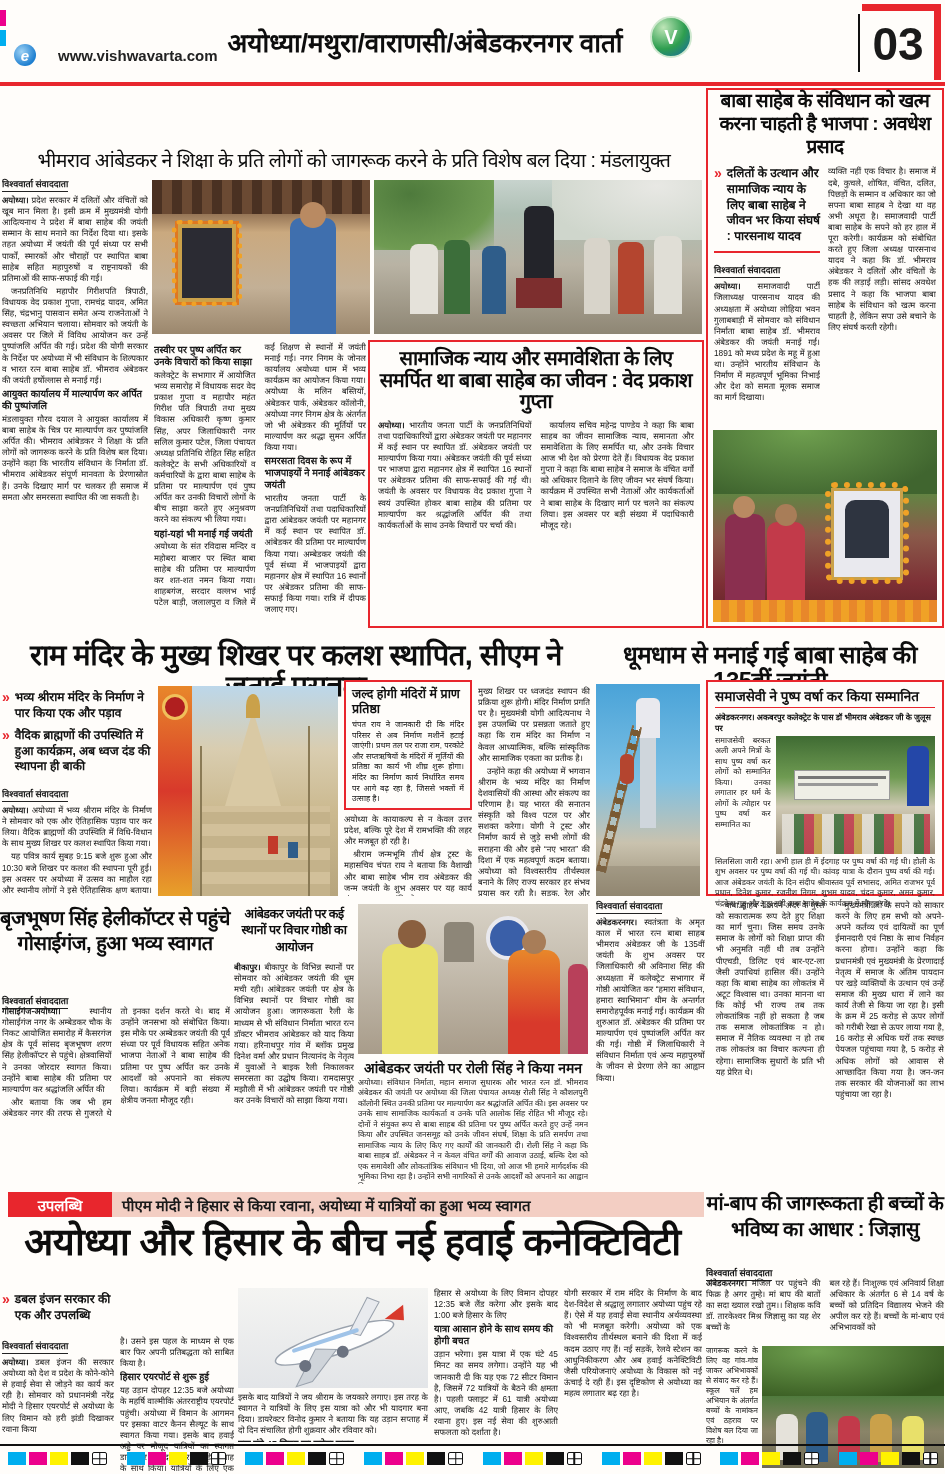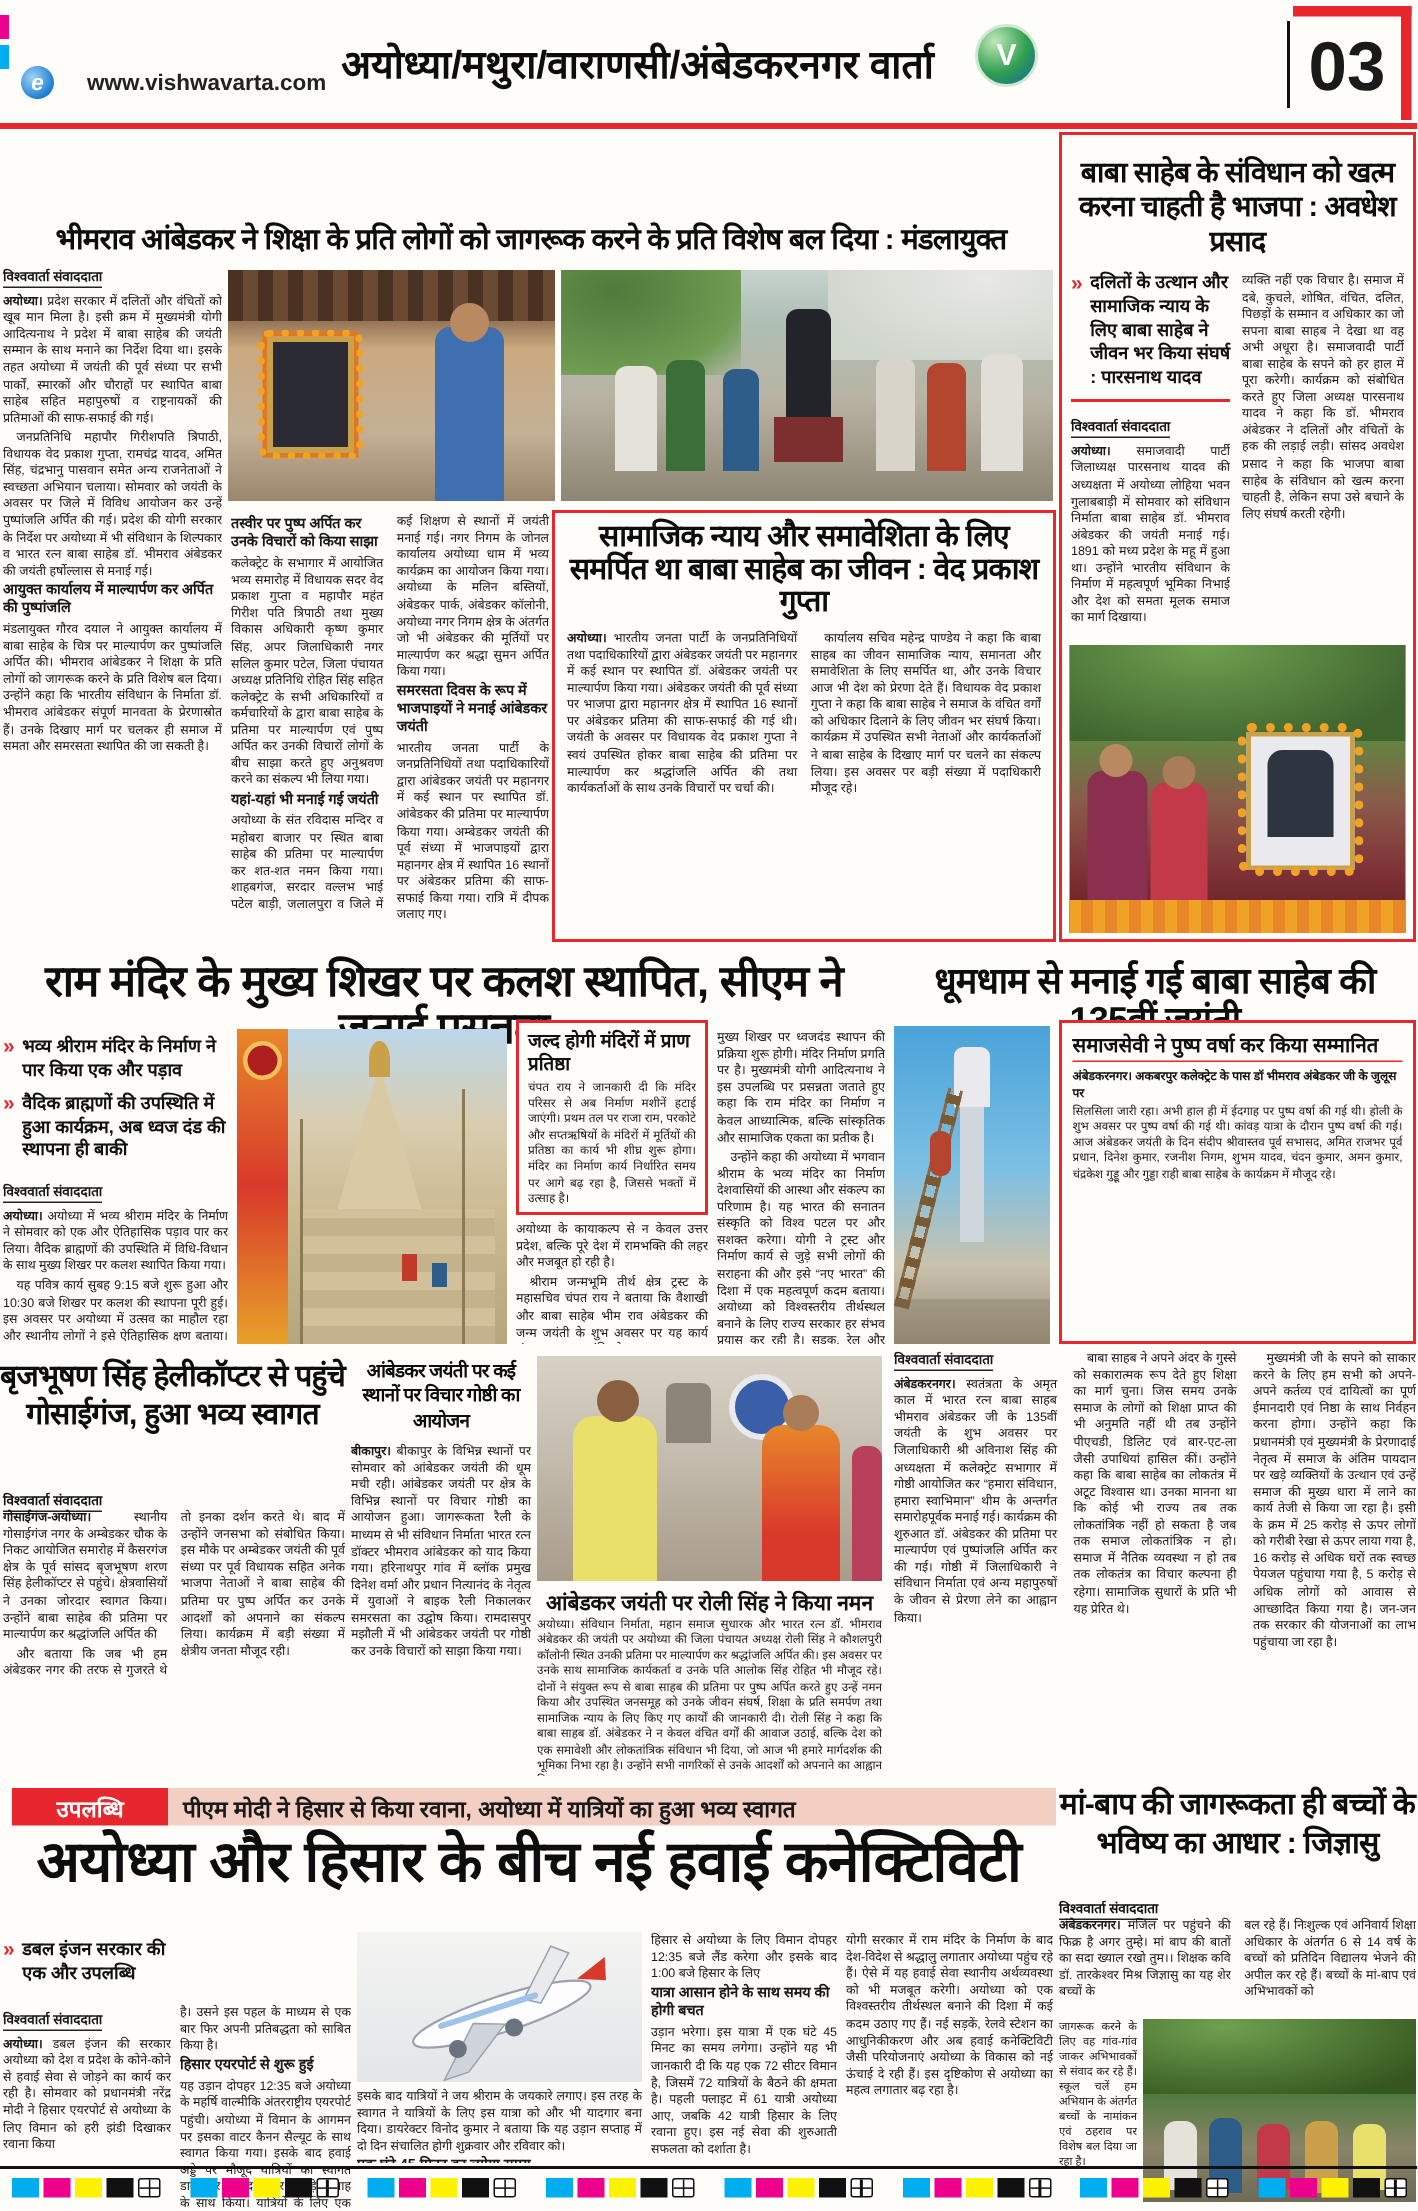--- a/index.html
+++ b/index.html
@@ -51,21 +51,21 @@
     <span style="width:42px;height:42px;border-radius:50%;background:radial-gradient(circle at 30% 25%, #bfe6b8, #2e9e4f 55%, #1565a8 100%);display:inline-flex;align-items:center;justify-content:center;color:#fff;font-weight:bold;font-size:20px;border:2px solid #cfe8cf;">V</span>
   </div>
 
   <div class="abs" style="left:858px;top:14px;width:2px;height:58px;background:#111;"></div>
   <div class="abs" style="left:866px;top:17px;width:64px;font-size:46px;font-weight:bold;color:#1a1a1a;text-align:center;">03</div>
   <div class="abs" style="left:862px;top:4px;width:79px;height:7px;background:#e8262d;"></div>
   <div class="abs" style="left:934px;top:4px;width:7px;height:76px;background:#e8262d;"></div>
 
   <div class="abs" style="left:0;top:82px;width:945px;height:4px;background:#e8262d;"></div>
 
-  <div class="abs headline" style="left:0;top:150px;width:708px;font-size:19.5px;font-weight:bold;">भीमराव आंबेडकर ने शिक्षा के प्रति लोगों को जागरूक करने के प्रति विशेष बल दिया : मंडलायुक्त</div>
+  <div class="abs headline" style="left:0;top:150px;width:708px;font-size:19.5px;font-weight:normal;">भीमराव आंबेडकर ने शिक्षा के प्रति लोगों को जागरूक करने के प्रति विशेष बल दिया : मंडलायुक्त</div>
 
   <div class="abs bodytxt" style="left:2px;top:178px;width:146px;height:450px;">
     <span class="byline">विश्ववार्ता संवाददाता</span>
     <p class="noind"><b class="dl">अयोध्या।</b> <span>प्रदेश सरकार में दलितों और वंचितों को खूब मान मिला है। इसी क्रम में मुख्यमंत्री योगी आदित्यनाथ ने प्रदेश में बाबा साहेब की जयंती सम्मान के साथ मनाने का निर्देश दिया था। इसके तहत अयोध्या में जयंती की पूर्व संध्या पर सभी पार्कों, स्मारकों और चौराहों पर स्थापित बाबा साहेब सहित महापुरुषों व राष्ट्रनायकों की प्रतिमाओं की साफ-सफाई की गई।</span></p>
     <p>जनप्रतिनिधि महापौर गिरीशपति त्रिपाठी, विधायक वेद प्रकाश गुप्ता, रामचंद्र यादव, अमित सिंह, चंद्रभानु पासवान समेत अन्य राजनेताओं ने स्वच्छता अभियान चलाया। सोमवार को जयंती के अवसर पर जिले में विविध आयोजन कर उन्हें पुष्पांजलि अर्पित की गई। प्रदेश की योगी सरकार के निर्देश पर अयोध्या में भी संविधान के शिल्पकार व भारत रत्न बाबा साहेब डॉ. भीमराव अंबेडकर की जयंती हर्षोल्लास से मनाई गई।</p>
     <div class="subhd">आयुक्त कार्यालय में माल्यार्पण कर अर्पित की पुष्पांजलि</div>
     <p class="noind">मंडलायुक्त गौरव दयाल ने आयुक्त कार्यालय में बाबा साहेब के चित्र पर माल्यार्पण कर पुष्पांजलि अर्पित की। भीमराव आंबेडकर ने शिक्षा के प्रति लोगों को जागरूक करने के प्रति विशेष बल दिया। उन्होंने कहा कि भारतीय संविधान के निर्माता डॉ. भीमराव आंबेडकर संपूर्ण मानवता के प्रेरणास्रोत हैं। उनके दिखाए मार्ग पर चलकर ही समाज में समता और समरसता स्थापित की जा सकती है।</p>
   </div>
 
   <div class="photo" style="left:152px;top:180px;width:218px;height:154px;background:linear-gradient(180deg,#5d3f2c 0%,#7a5a41 16%,#caa97f 34%,#c3b096 70%,#9b876d 100%);">
@@ -99,21 +99,21 @@
   </div>
 
   <div class="abs redbox" style="left:368px;top:340px;width:336px;height:288px;padding:6px 8px;">
     <div class="headline" style="font-size:20px;margin-bottom:7px;">सामाजिक न्याय और समावेशिता के लिए समर्पित था बाबा साहेब का जीवन : वेद प्रकाश गुप्ता</div>
     <div class="bodytxt cols2" style="height:212px;">
       <p class="noind"><b class="dl">अयोध्या।</b> <span>भारतीय जनता पार्टी के जनप्रतिनिधियों तथा पदाधिकारियों द्वारा अंबेडकर जयंती पर महानगर में कई स्थान पर स्थापित डॉ. अंबेडकर जयंती पर माल्यार्पण किया गया। अंबेडकर जयंती की पूर्व संध्या पर भाजपा द्वारा महानगर क्षेत्र में स्थापित 16 स्थानों पर अंबेडकर प्रतिमा की साफ-सफाई की गई थी। जयंती के अवसर पर विधायक वेद प्रकाश गुप्ता ने स्वयं उपस्थित होकर बाबा साहेब की प्रतिमा पर माल्यार्पण कर श्रद्धांजलि अर्पित की तथा कार्यकर्ताओं के साथ उनके विचारों पर चर्चा की।</span></p>
       <p>कार्यालय सचिव महेन्द्र पाण्डेय ने कहा कि बाबा साहब का जीवन सामाजिक न्याय, समानता और समावेशिता के लिए समर्पित था, और उनके विचार आज भी देश को प्रेरणा देते हैं। विधायक वेद प्रकाश गुप्ता ने कहा कि बाबा साहेब ने समाज के वंचित वर्गों को अधिकार दिलाने के लिए जीवन भर संघर्ष किया। कार्यक्रम में उपस्थित सभी नेताओं और कार्यकर्ताओं ने बाबा साहेब के दिखाए मार्ग पर चलने का संकल्प लिया। इस अवसर पर बड़ी संख्या में पदाधिकारी मौजूद रहे।</p>
     </div>
   </div>
 
-  <div class="abs redbox" style="left:706px;top:88px;width:238px;height:540px;padding:15px 6px;">
+  <div class="abs redbox" style="left:706px;top:88px;width:238px;height:540px;padding:0 6px;">
     <div class="headline" style="font-size:19px;line-height:1.2;margin-bottom:8px;">बाबा साहेब के संविधान को खत्म करना चाहती है भाजपा : अवधेश प्रसाद</div>
     <div style="display:flex;gap:8px;">
       <div style="width:110px;">
         <div class="kickrow" style="font-size:12px;">
           <span class="chev">»</span>
           <span>दलितों के उत्थान और सामाजिक न्याय के लिए बाबा साहेब ने जीवन भर किया संघर्ष : पारसनाथ यादव</span>
         </div>
         <div style="height:2px;background:#e8262d;margin:4px 0 6px 0;"></div>
         <span class="byline">विश्ववार्ता संवाददाता</span>
         <div class="bodytxt" style="height:168px;">
@@ -189,20 +189,30 @@
     <div style="position:absolute;left:40px;top:14px;width:24px;height:40px;background:#e9e9ee;border-radius:6px 6px 0 0;"></div>
     <div style="position:absolute;left:44px;top:54px;width:16px;height:90px;background:#cfd6dc;"></div>
     <div style="position:absolute;left:18px;top:40px;width:10px;height:150px;background:repeating-linear-gradient(0deg,#7a5a33 0 6px,transparent 6px 14px),linear-gradient(90deg,#8a6a43 0 2px,transparent 2px 8px,#8a6a43 8px 10px);transform:rotate(14deg);"></div>
     <div style="position:absolute;left:24px;top:70px;width:14px;height:30px;background:#b4452f;border-radius:6px;"></div>
     <div style="position:absolute;left:0;bottom:0;right:0;height:30px;background:#7d746050;"></div>
   </div>
 
   <div class="abs redbox" style="left:706px;top:680px;width:238px;height:216px;padding:5px 7px;">
     <div style="font-weight:bold;font-size:13.5px;border-bottom:1px solid #e8262d;padding-bottom:2px;margin-bottom:3px;">समाजसेवी ने पुष्प वर्षा कर किया सम्मानित</div>
     <div style="font-weight:bold;font-size:8px;margin-bottom:3px;">अंबेडकरनगर। अकबरपुर कलेक्ट्रेट के पास डॉ भीमराव अंबेडकर जी के जुलूस पर</div>
+    <div style="display:flex;gap:5px;">
+      <div class="bodytxt" style="width:56px;height:118px;font-size:7.8px;">समाजसेवी बरकत अली अपने मित्रों के साथ पुष्प वर्षा कर लोगों को सम्मानित किया। उनका लगातार हर धर्म के लोगों के त्योहार पर पुष्प वर्षा कर सम्मानित का</div>
+      <div class="photo" style="position:relative;width:160px;height:118px;background:linear-gradient(180deg,#3f6b33 0%,#6f9b52 35%,#cfc9b4 60%,#9a8f78 100%);">
+        <div style="position:absolute;left:18px;top:34px;width:96px;height:30px;background:#efefe6;border:1px solid #999;"></div>
+        <div style="position:absolute;left:22px;top:40px;width:88px;height:3px;background:#777;"></div>
+        <div style="position:absolute;left:22px;top:47px;width:80px;height:3px;background:#999;"></div>
+        <div style="position:absolute;right:6px;top:10px;width:22px;height:60px;background:#2447a8;border-radius:6px 6px 0 0;"></div>
+        <div style="position:absolute;left:6px;bottom:0;width:148px;height:40px;background:repeating-linear-gradient(90deg,#e5e2da 0 12px,#3c6e3a 12px 22px,#c23a4a 22px 32px,#caa14a 32px 40px);opacity:.85;"></div>
+      </div>
+    </div>
     <div class="bodytxt" style="height:60px;margin-top:3px;font-size:7.8px;">सिलसिला जारी रहा। अभी हाल ही में ईदगाह पर पुष्प वर्षा की गई थी। होली के शुभ अवसर पर पुष्प वर्षा की गई थी। कांवड़ यात्रा के दौरान पुष्प वर्षा की गई। आज अंबेडकर जयंती के दिन संदीप श्रीवास्तव पूर्व सभासद, अमित राजभर पूर्व प्रधान, दिनेश कुमार, रजनीश निगम, शुभम यादव, चंदन कुमार, अमन कुमार, चंद्रकेश गुड्डू और गुड्डा राही बाबा साहेब के कार्यक्रम में मौजूद रहे।</div>
   </div>
 
   <div class="abs bodytxt cols3" style="left:596px;top:900px;width:348px;height:284px;">
     <span class="byline">विश्ववार्ता संवाददाता</span>
     <p class="noind"><b class="dl">अंबेडकरनगर।</b> <span>स्वतंत्रता के अमृत काल में भारत रत्न बाबा साहब भीमराव अंबेडकर जी के 135वीं जयंती के शुभ अवसर पर जिलाधिकारी श्री अविनाश सिंह की अध्यक्षता में कलेक्ट्रेट सभागार में गोष्ठी आयोजित कर “हमारा संविधान, हमारा स्वाभिमान” थीम के अन्तर्गत समारोहपूर्वक मनाई गई। कार्यक्रम की शुरुआत डॉ. अंबेडकर की प्रतिमा पर माल्यार्पण एवं पुष्पांजलि अर्पित कर की गई। गोष्ठी में जिलाधिकारी ने संविधान निर्माता एवं अन्य महापुरुषों के जीवन से प्रेरणा लेने का आह्वान किया।</span></p>
     <p>बाबा साहब ने अपने अंदर के गुस्से को सकारात्मक रूप देते हुए शिक्षा का मार्ग चुना। जिस समय उनके समाज के लोगों को शिक्षा प्राप्त की भी अनुमति नहीं थी तब उन्होंने पीएचडी, डिलिट एवं बार-एट-ला जैसी उपाधियां हासिल कीं। उन्होंने कहा कि बाबा साहेब का लोकतंत्र में अटूट विश्वास था। उनका मानना था कि कोई भी राज्य तब तक लोकतांत्रिक नहीं हो सकता है जब तक समाज लोकतांत्रिक न हो। समाज में नैतिक व्यवस्था न हो तब तक लोकतंत्र का विचार कल्पना ही रहेगा। सामाजिक सुधारों के प्रति भी यह प्रेरित थे।</p>
     <p>मुख्यमंत्री जी के सपने को साकार करने के लिए हम सभी को अपने-अपने कर्तव्य एवं दायित्वों का पूर्ण ईमानदारी एवं निष्ठा के साथ निर्वहन करना होगा। उन्होंने कहा कि प्रधानमंत्री एवं मुख्यमंत्री के प्रेरणादाई नेतृत्व में समाज के अंतिम पायदान पर खड़े व्यक्तियों के उत्थान एवं उन्हें समाज की मुख्य धारा में लाने का कार्य तेजी से किया जा रहा है। इसी के क्रम में 25 करोड़ से ऊपर लोगों को गरीबी रेखा से ऊपर लाया गया है, 16 करोड़ से अधिक घरों तक स्वच्छ पेयजल पहुंचाया गया है, 5 करोड़ से अधिक लोगों को आवास से आच्छादित किया गया है। जन-जन तक सरकार की योजनाओं का लाभ पहुंचाया जा रहा है।</p>
   </div>
 

